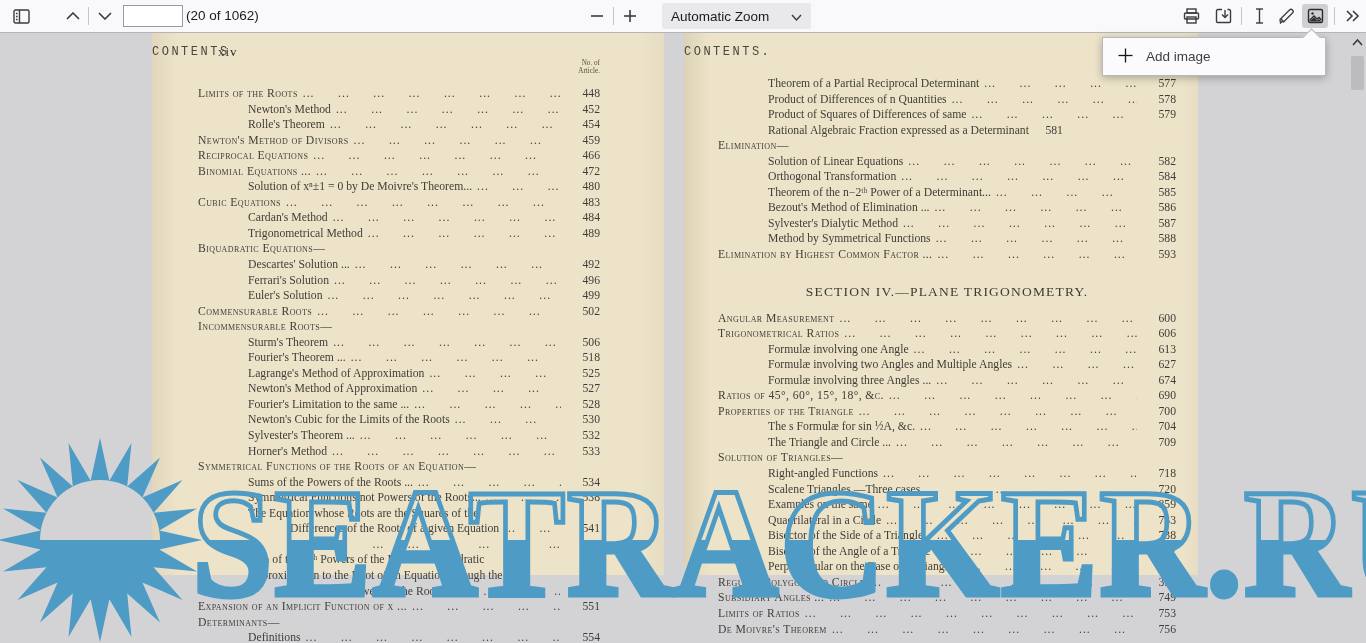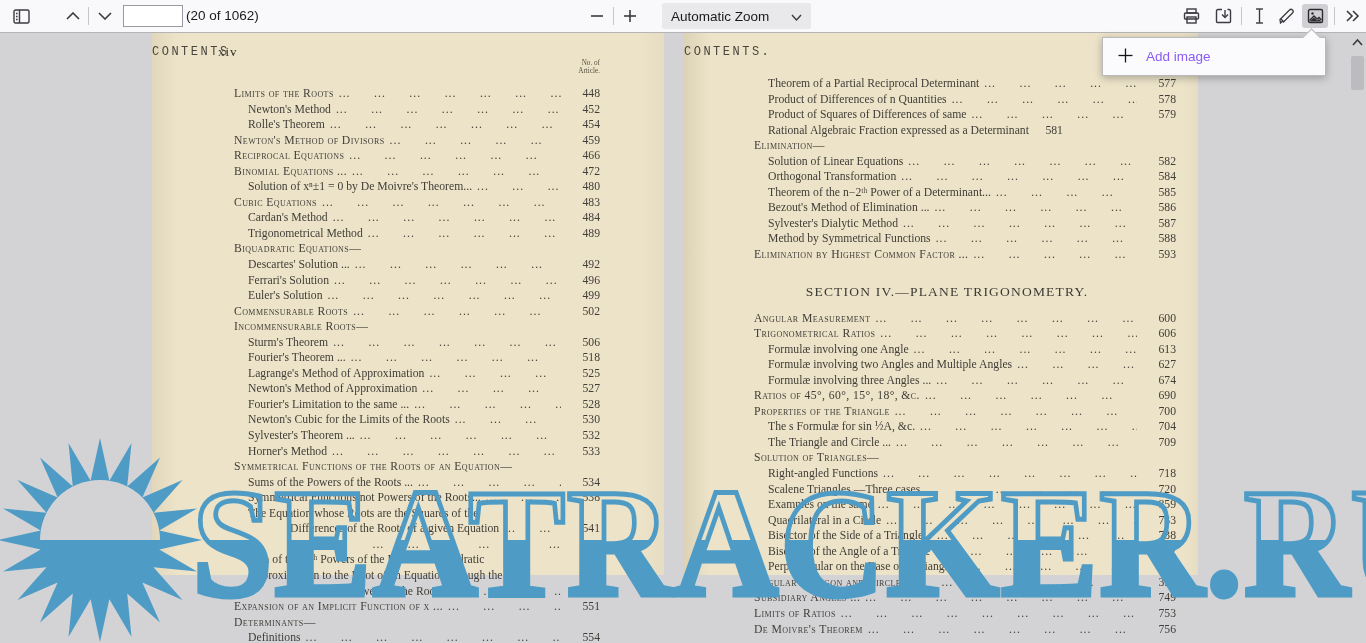--- a/index.html
+++ b/index.html
@@ -21,41 +21,41 @@
                padding:0 9px;font-size:13.5px;color:#1a1a1e;cursor:pointer;}
   #img-btn{background:#d0d0d4;border-radius:3px;}
 
   
   #add-menu{position:absolute;left:1102px;top:37px;width:222px;height:37px;background:#fbfbfd;
             border:1px solid #b9b9bc;box-shadow:0 2px 8px rgba(0,0,0,.28);z-index:50;
             display:flex;align-items:center;}
   #add-menu .caret{position:absolute;left:202px;top:-7px;width:12px;height:12px;background:#fbfbfd;
             border-left:1px solid #b9b9bc;border-top:1px solid #b9b9bc;transform:rotate(45deg);}
   #add-menu .mi{display:flex;align-items:center;gap:13px;padding-left:15px;font-size:13.5px;
-            color:#8b5cf6;width:100%;cursor:pointer;}
+            color:#404040;width:100%;cursor:pointer;}
 
   
   #viewer{position:absolute;left:0;top:32px;width:1366px;height:611px;background:#d3d3d6;overflow:hidden;}
   .page{position:absolute;top:0;height:543px;color:#413e37;
         font-family:"Liberation Serif","DejaVu Serif",serif;z-index:1;}
   #page-left{left:152px;width:512px;
         background:linear-gradient(90deg,#e2d7bb,#ece3c9 5%,#ece3c9 95%,#e7ddc2);}
   #page-right{left:684px;width:514px;
         background:linear-gradient(90deg,#ddd2b5,#ece3c9 5%,#ece3c9 97%,#e7ddc2);}
   .folio{position:absolute;top:12px;font-size:13px;letter-spacing:1px;}
   .running-head{position:absolute;top:13px;left:0;right:0;text-align:left;font-size:12px;
         letter-spacing:2.5px;color:#4a463d;font-family:Liberation Mono, monospace;}
   .col-head{position:absolute;top:28px;font-size:7.2px;line-height:7.6px;text-align:right;
         white-space:pre-line;color:#55503f;}
   .toc{position:absolute;}
   .trow{display:flex;align-items:baseline;height:15.55px;line-height:15.55px;font-size:11.7px;}
   .trow .tt{white-space:nowrap;}
   .trow.i1{padding-left:50px;}
   .trow.i2{padding-left:92px;}
-  .trow.sc .tt{font-variant:small-caps;letter-spacing:.4px;margin-left:36px;}
+  .trow.sc .tt{font-variant:small-caps;letter-spacing:.4px;}
   .nn{width:34px;text-align:right;flex:none;font-size:11.7px;}
   .ld{flex:1;overflow:hidden;margin:0 5px;color:#4a463d;}
   .ld::after{content:"...      ...      ...      ...      ...      ...      ...      ...      ...      ...";white-space:pre;letter-spacing:1px;}
   .section-title{text-align:center;font-size:13.5px;letter-spacing:1.2px;margin:21px 0 11px 0;color:#3d3a33;}
 
   
   #wm{position:absolute;left:0;top:0;width:1366px;height:611px;z-index:5;pointer-events:none;}
 
   
   #scrollbar{position:absolute;right:0;top:0;width:17px;height:611px;z-index:6;}

